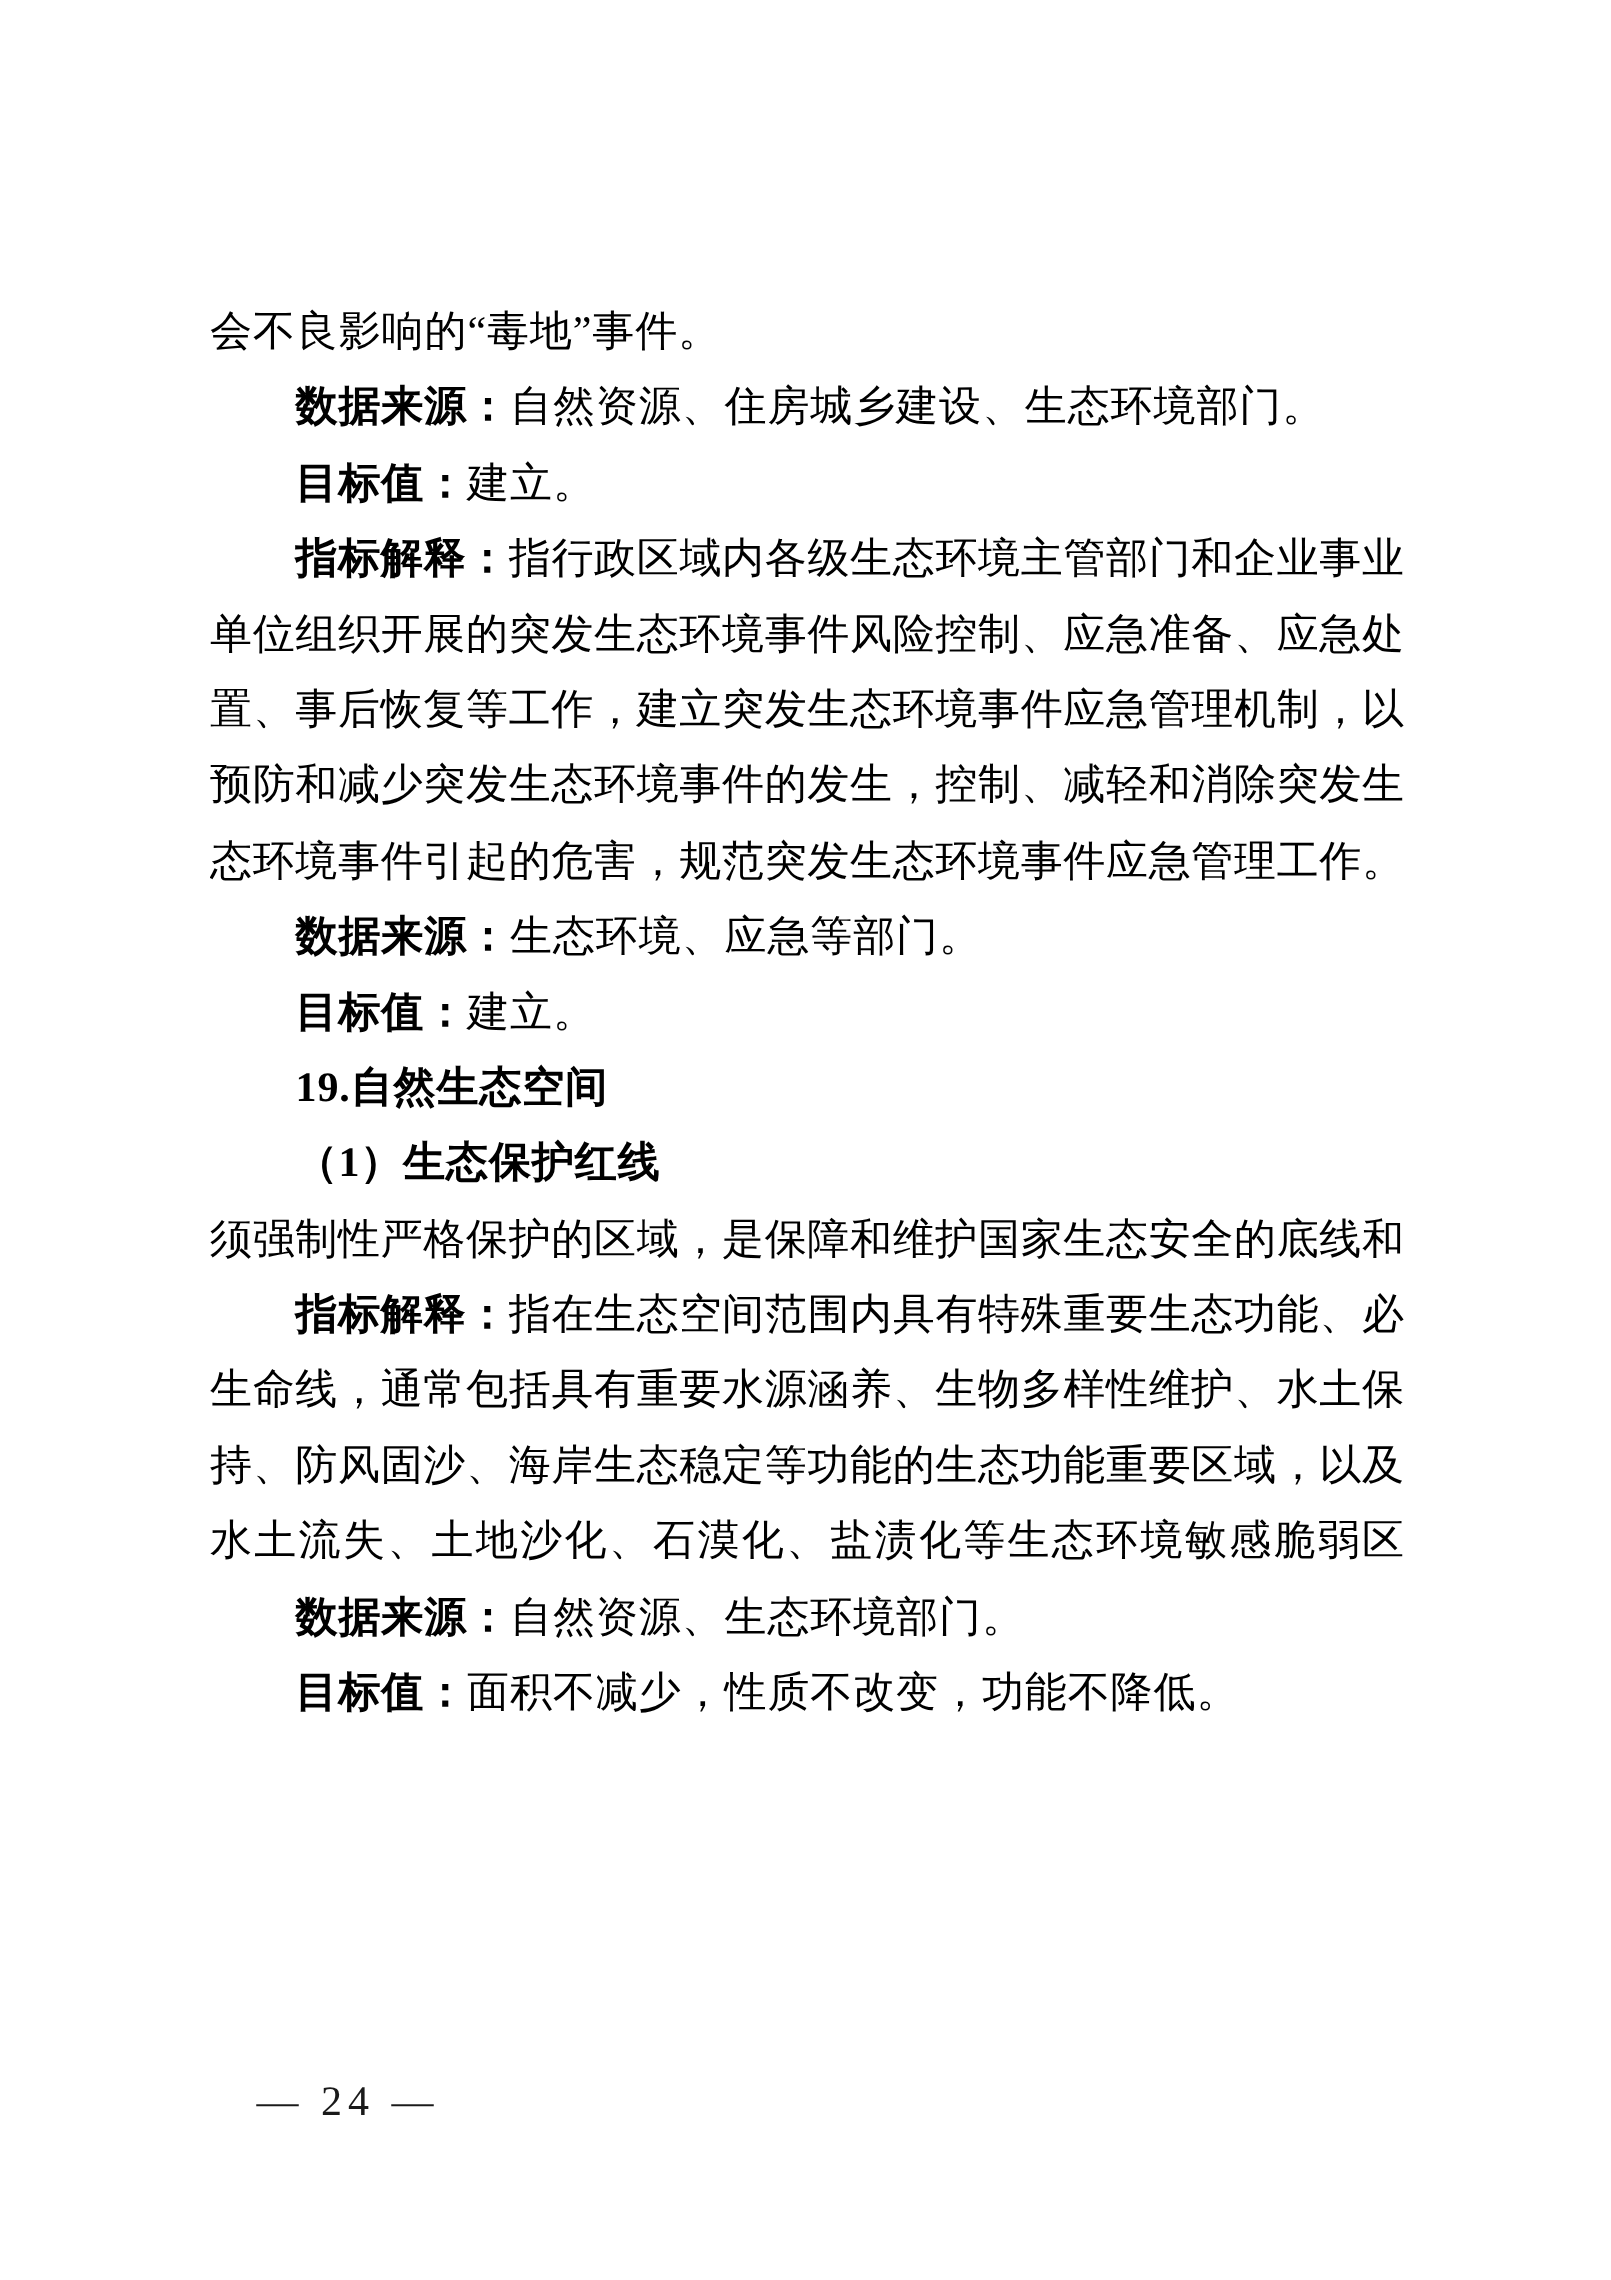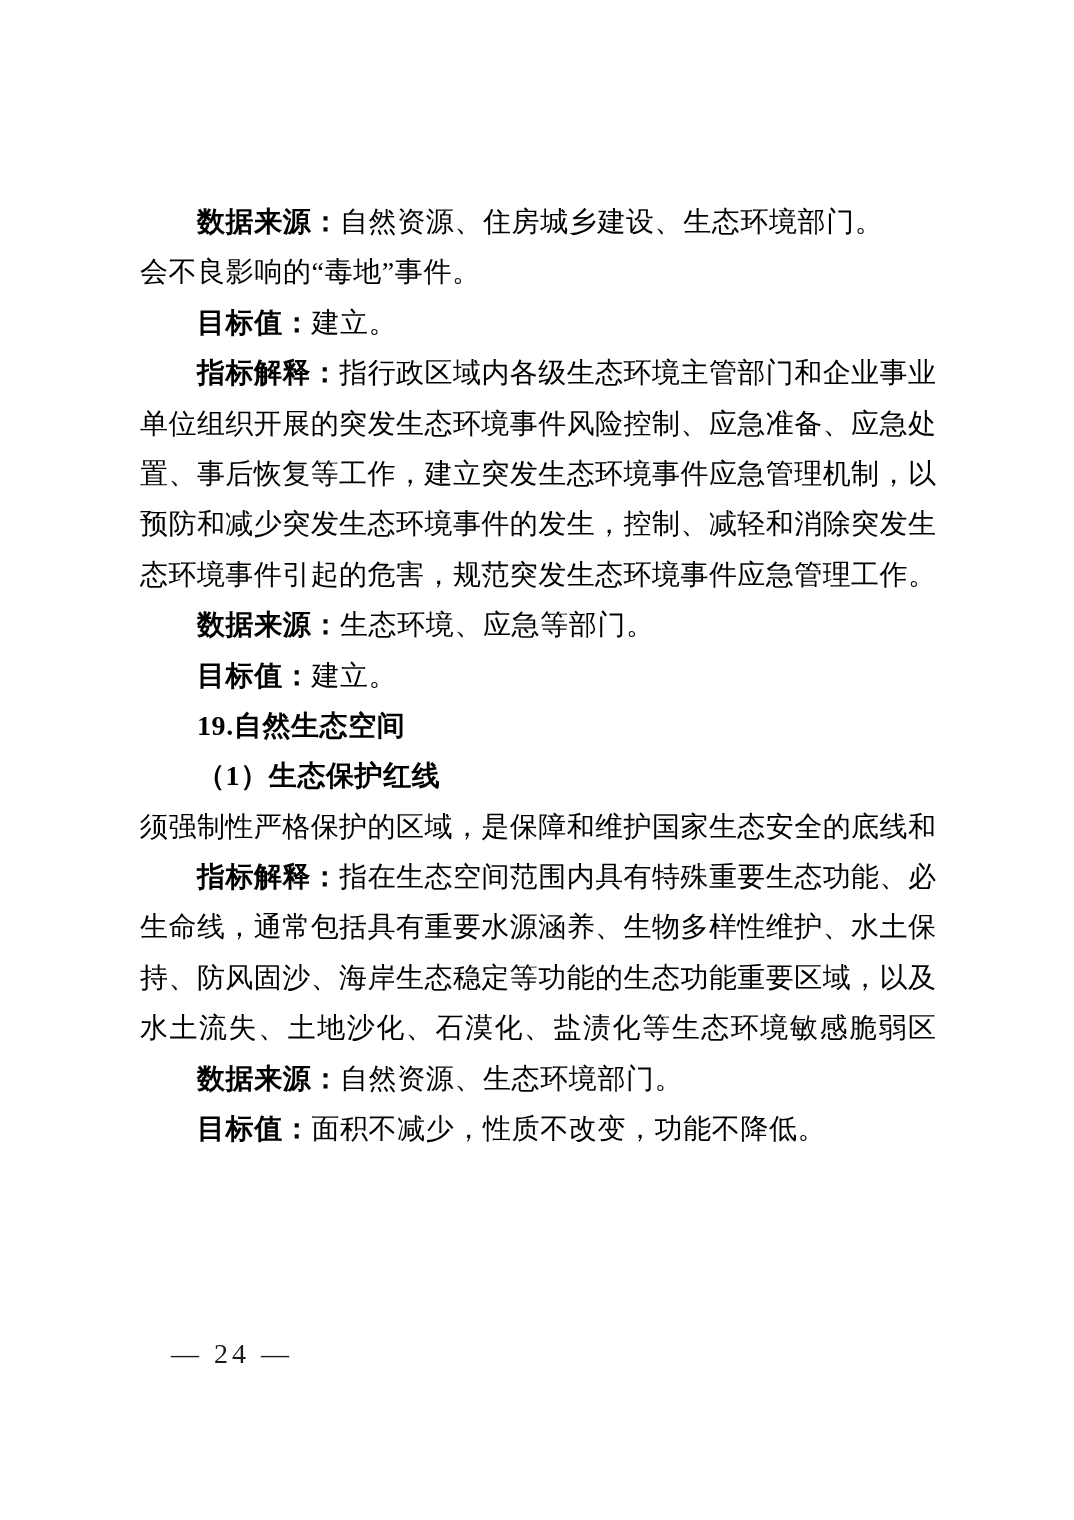--- a/index.html
+++ b/index.html
@@ -39,34 +39,34 @@
   }
   .line.indent {
     text-indent: 57px;
   }
   .bold {
     font-weight: 700;
   }
   .footer {
     position: absolute;
     left: 171px;
-    top: 1334px;
+    top: 1382px;
     font-size: 28px;
     line-height: 40px;
     letter-spacing: 4px;
     color: #1a1a1a;
   }
 </style>
 </head>
 <body>
 
 <div class="page">
   <div class="doc-body">
+      <div class="line"><span class="plain">会不良影响的“毒地”事件。</span></div>
       <div class="line indent"><span class="bold">数据来源：</span><span class="plain">自然资源、住房城乡建设、生态环境部门。</span></div>
-      <div class="line"><span class="plain">会不良影响的“毒地”事件。</span></div>
       <div class="line indent"><span class="bold">目标值：</span><span class="plain">建立。</span></div>
       <div class="line justify indent"><span class="bold">指标解释：</span><span class="plain">指行政区域内各级生态环境主管部门和企业事业</span></div>
       <div class="line justify"><span class="plain">单位组织开展的突发生态环境事件风险控制、应急准备、应急处</span></div>
       <div class="line justify"><span class="plain">置、事后恢复等工作，建立突发生态环境事件应急管理机制，以</span></div>
       <div class="line justify"><span class="plain">预防和减少突发生态环境事件的发生，控制、减轻和消除突发生</span></div>
       <div class="line justify"><span class="plain">态环境事件引起的危害，规范突发生态环境事件应急管理工作。</span></div>
       <div class="line indent"><span class="bold">数据来源：</span><span class="plain">生态环境、应急等部门。</span></div>
       <div class="line indent"><span class="bold">目标值：</span><span class="plain">建立。</span></div>
       <div class="line indent"><span class="bold">19.自然生态空间</span></div>
       <div class="line indent"><span class="bold">（1）生态保护红线</span></div>

